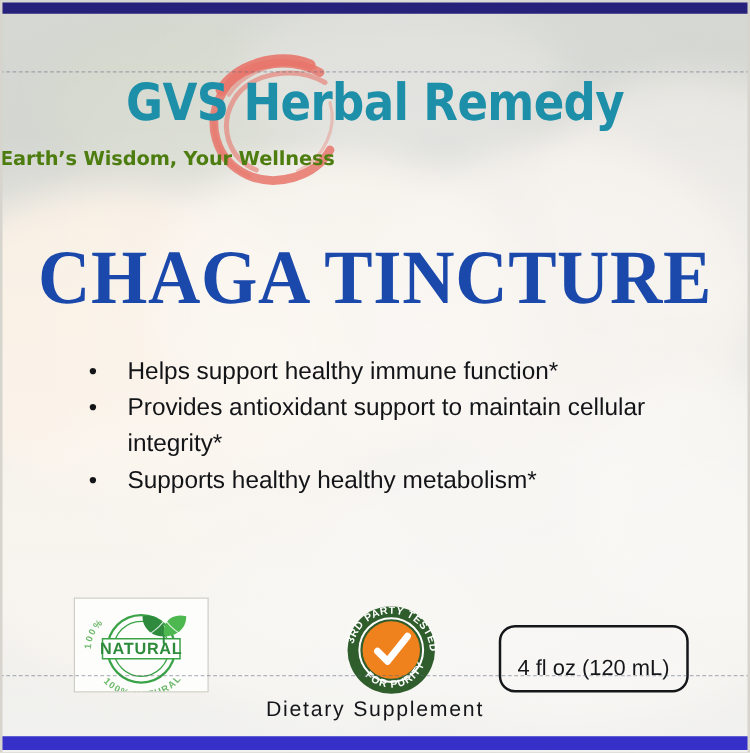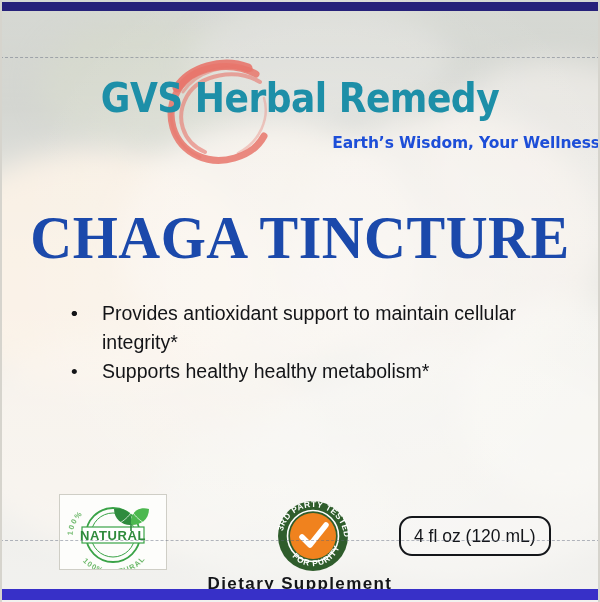--- a/index.html
+++ b/index.html
@@ -65,45 +65,45 @@
 
   
   .guide{
     position:absolute;left:0;right:0;height:0;
     border-top:1px dashed rgba(90,100,120,.45);
   }
   .guide-top{top:57px;}
   .guide-bottom{top:540px;}
 
   
-  .content{position:absolute;inset:0;margin-top:16px;}
+  .content{position:absolute;inset:0;}
 
   .brandmark{
     position:absolute;left:160px;top:42px;width:118px;height:108px;
   }
   .brandmark svg{width:100%;height:100%;display:block;}
 
   .brand-name{
     position:absolute;left:0;right:0;top:62px;
     text-align:center;
     font-family:"DejaVu Sans", sans-serif;
     font-weight:bold;
     font-size:41px;
     letter-spacing:-0.6px;
     color:#1d8fa8;
     line-height:1;
     transform:scaleX(.88);
   }
   .brand-tagline{
     position:absolute;left:0;right:0;top:118px;
-    text-align:right;
+    text-align:left;
     font-family:"DejaVu Sans", sans-serif;
     font-weight:bold;
     font-size:15.5px;
-    color:#1d4ed8;
+    color:#4d7c0f;
     letter-spacing:-0.1px;
   }
 
   .product-title{
     position:absolute;left:0;right:0;top:193px;
     text-align:center;
     font-family:"Liberation Serif", serif;
     font-weight:bold;
     font-size:58px;
     color:#1b49ab;
@@ -146,33 +146,33 @@
   }
   .badge-vegan svg{display:block;width:100%;height:100%;}
 
   .badge-tested{
     position:absolute;left:272px;top:10px;width:82px;height:72px;
   }
   .badge-tested svg{display:block;width:100%;height:100%;}
 
   .volume{
     position:absolute;left:399px;top:500px;
-    padding:8px 13px 7px 13px;
+    padding:22px 13px 7px 13px;
     border:2.5px solid #14161a;
     border-radius:13px;
     font-size:17.5px;
     color:#14161a;
     background:rgba(255,255,255,.16);
     white-space:nowrap;
   }
 
   .supplement{
     position:absolute;left:0;right:0;top:558px;
     text-align:center;
-    font-weight:bold;
+    font-weight:normal;
     font-size:17px;
     letter-spacing:1.4px;
     color:#14161a;
   }
 </style>
 </head>
 <body>
 
 <div id="label">
 
@@ -208,20 +208,21 @@
     </div>
 
     <div class="brand-name">GVS Herbal Remedy</div>
     <div class="brand-tagline">Earth’s Wisdom, Your Wellness</div>
 
     <div class="product-title">CHAGA TINCTURE</div>
 
     <ul class="benefits">
       <li>
         <span class="dot">•</span>
+        <span>Helps support healthy immune function*</span>
       </li>
       <li>
         <span class="dot">•</span>
         <span>Provides antioxidant support to maintain cellular integrity*</span>
       </li>
       <li>
         <span class="dot">•</span>
         <span>Supports healthy healthy metabolism*</span>
       </li>
     </ul>

